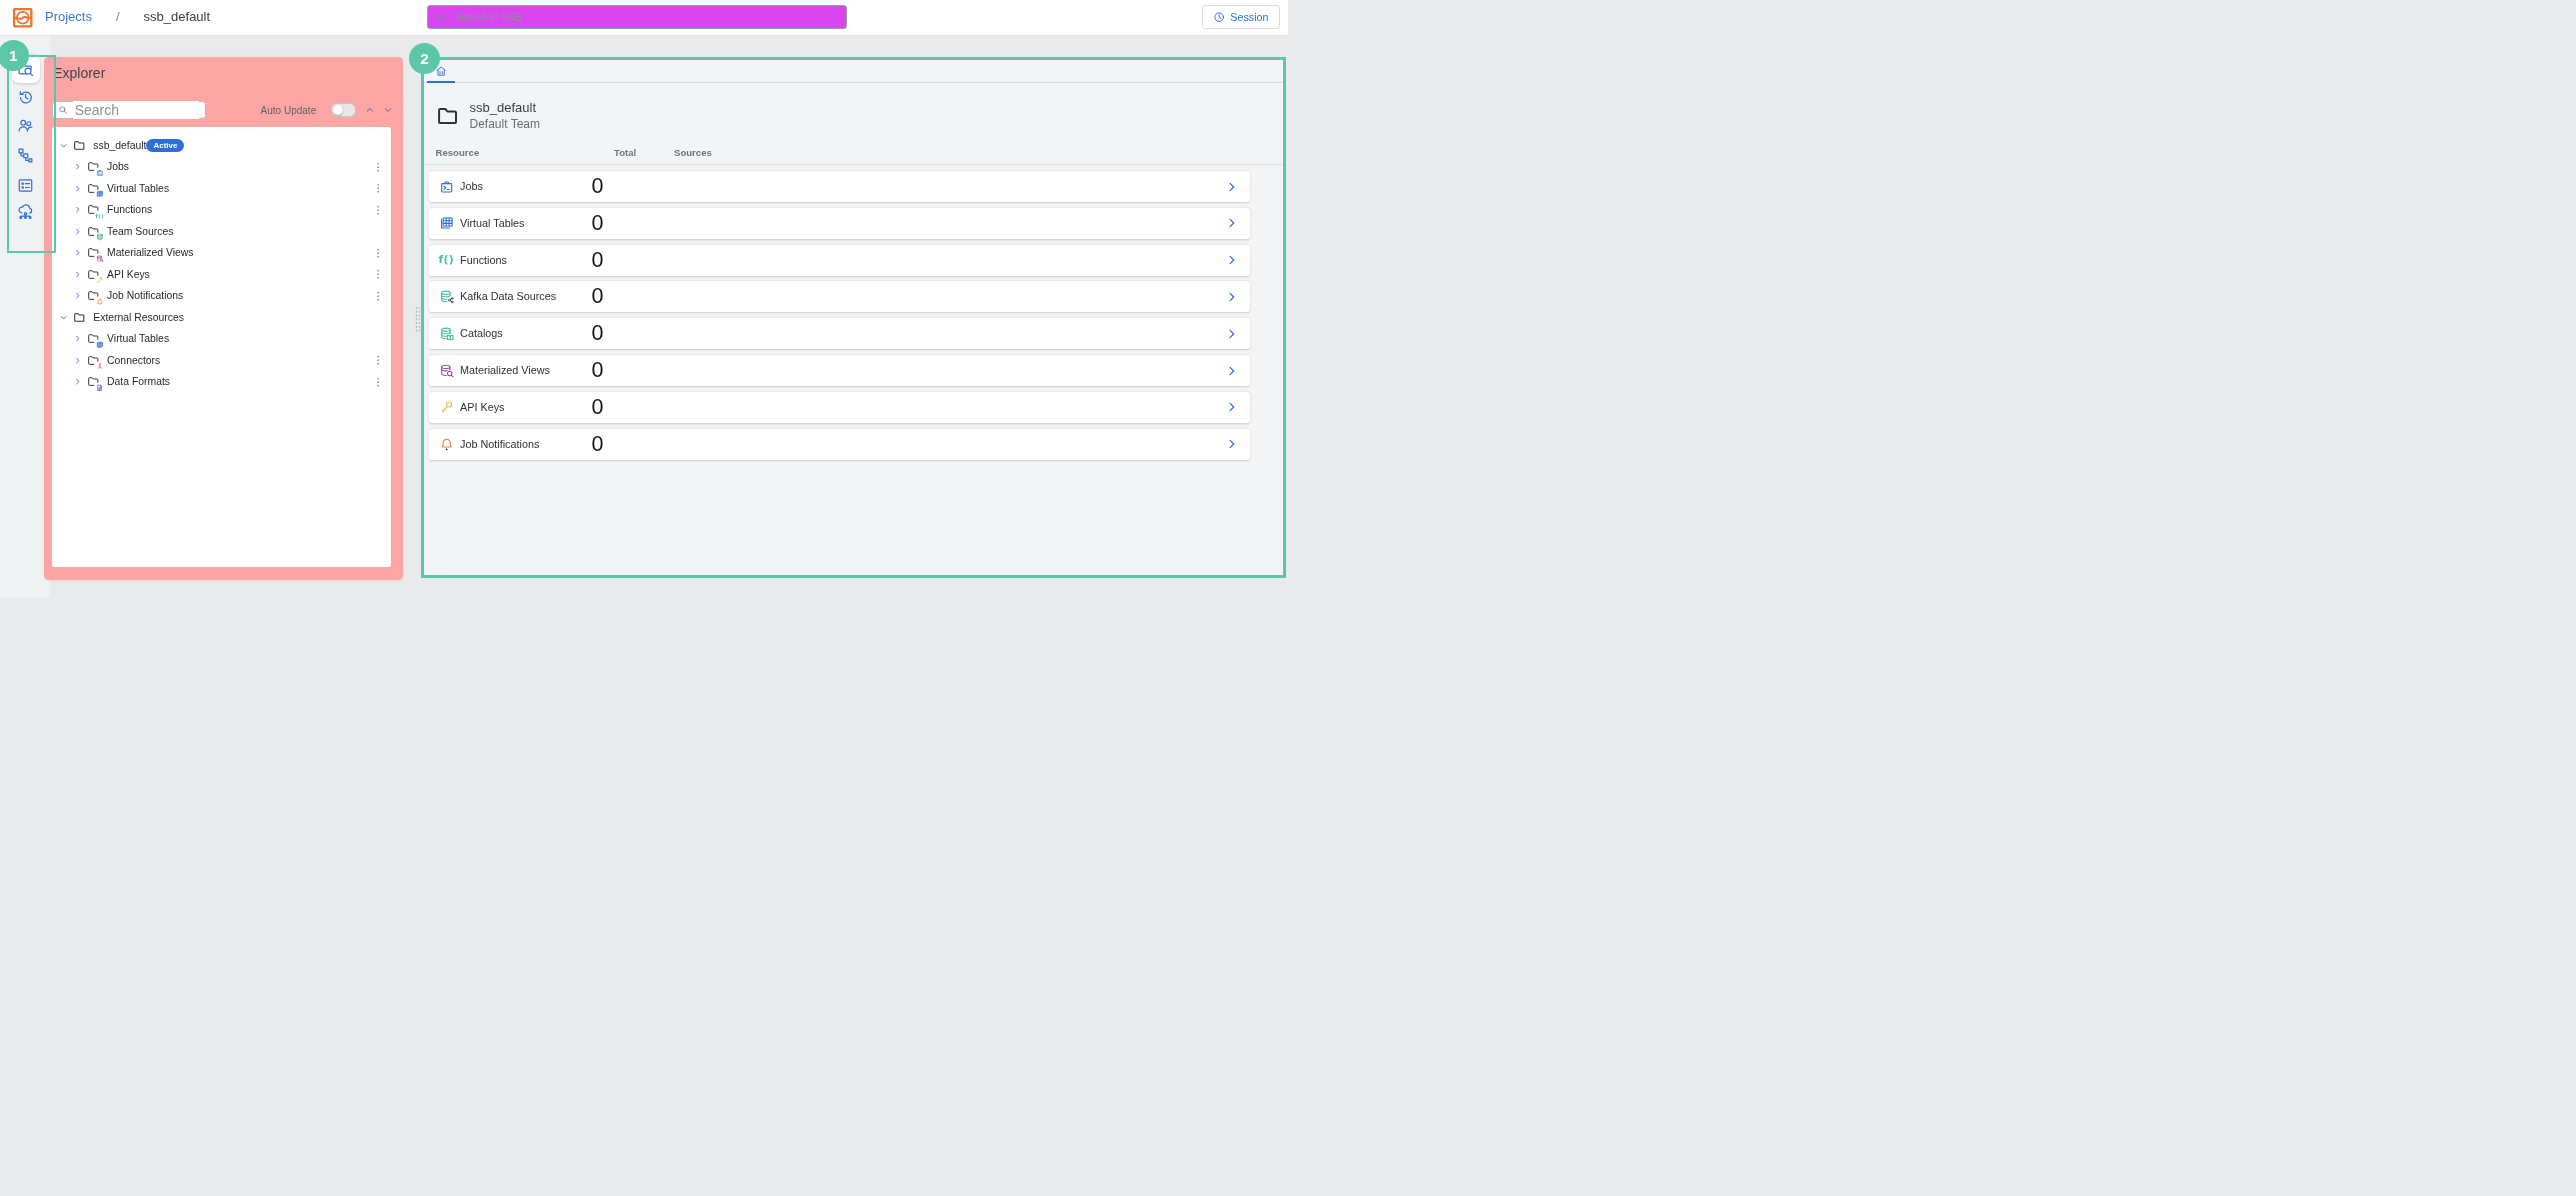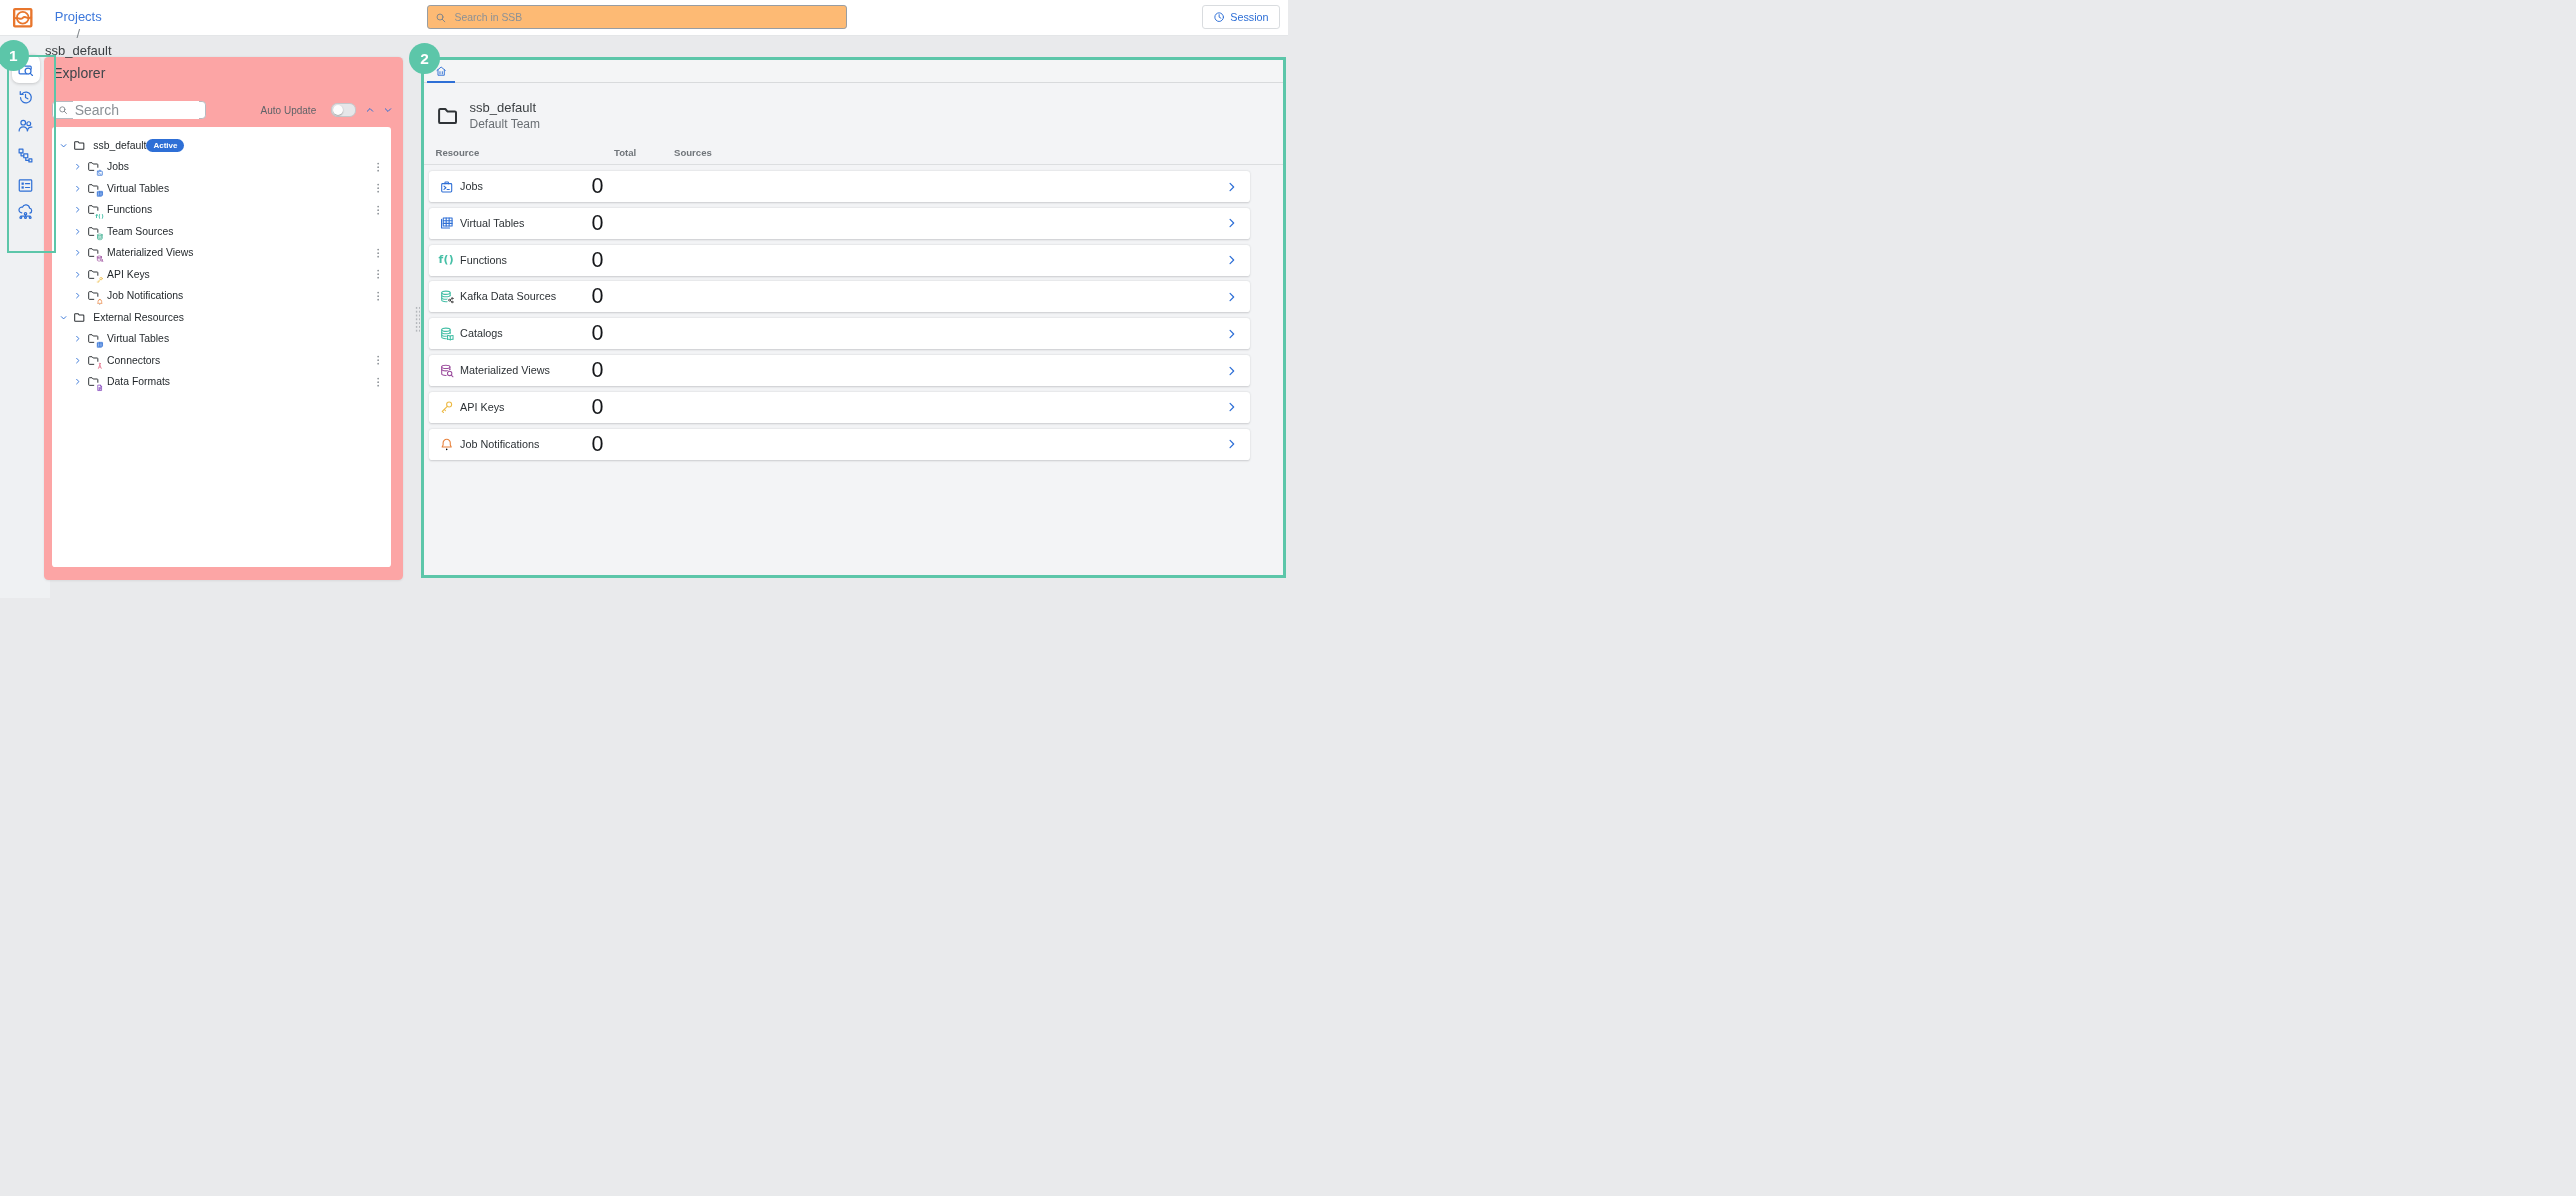--- a/index.html
+++ b/index.html
@@ -3,26 +3,26 @@
 <meta charset="utf-8">
 <style>
   html,body{margin:0;padding:0;width:1288px;height:598px;overflow:hidden;background:#e9eaec;}
   #page{position:relative;width:1288px;height:598px;font-family:"Liberation Sans",sans-serif;
         -webkit-font-smoothing:antialiased;}
   .ic{display:block;}
 
   
   .hdr{position:absolute;top:0;left:0;right:0;height:35px;background:#fff;border-bottom:0.8px solid #e4e6e8;z-index:2;}
   .logo{position:absolute;left:11.5px;top:7px;width:21.5px;height:21.5px;}
-  .crumb{position:absolute;left:45px;top:9.2px;font-size:13px;display:flex;gap:2px;align-items:center;flex-direction:column;}
+  .crumb{position:absolute;left:45px;top:9.2px;font-size:13px;display:flex;gap:24px;align-items:center;}
   .crumb .root{color:#3d78db;cursor:pointer;}
   .crumb .sep{color:#80868b;}
   .crumb .cur{color:#3c4043;}
   .topsearch{position:absolute;left:427px;top:5.4px;width:420px;height:24px;box-sizing:border-box;
-     border:0.8px solid #979da3;border-radius:3.1px;background:#fdba74;display:flex;align-items:center;padding:0 7px;gap:6.1px;}
+     border:0.8px solid #979da3;border-radius:3.1px;background:#d946ef;display:flex;align-items:center;padding:0 7px;gap:6.1px;}
   .topsearch input{border:none;outline:none;flex:1;font-size:10.4px;color:#3c4043;font-family:inherit;background:transparent;}
   input::placeholder{color:#8b9196;}
   .session{position:absolute;right:8.4px;top:5.4px;height:24px;box-sizing:border-box;display:flex;align-items:center;gap:5.4px;
      padding:0 10px;border:0.8px solid #d9dcdf;border-radius:3.1px;background:#fff;color:#2e6fd6;font-size:10.8px;cursor:pointer;}
 
   
   .rail{position:absolute;left:0;top:35px;width:50px;height:563px;background:#eff1f3;}
   .rail-item{position:absolute;left:11.5px;width:28px;height:28px;display:flex;align-items:center;justify-content:center;
      color:#2e6fd6;cursor:pointer;}
   .rail-item.active{background:#fff;border-radius:7px;box-shadow:0 0.8px 3.1px rgba(0,0,0,.18);}

